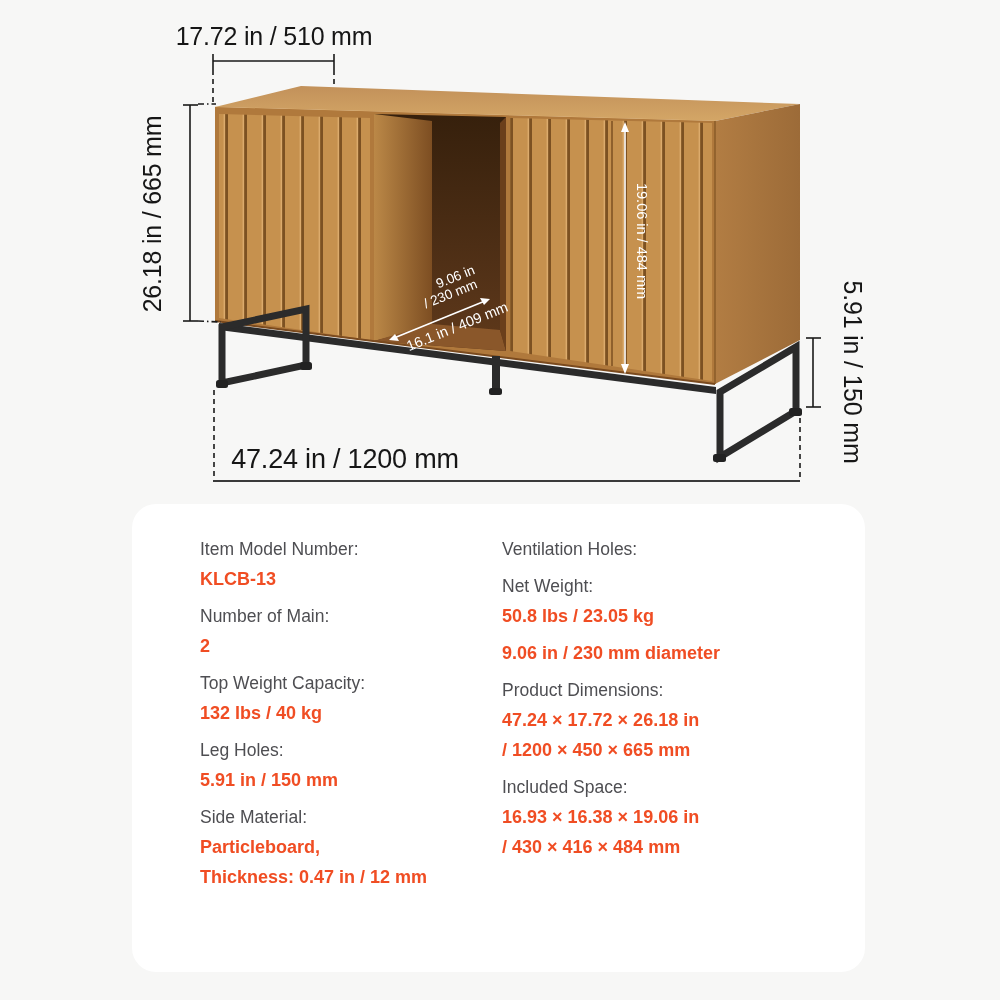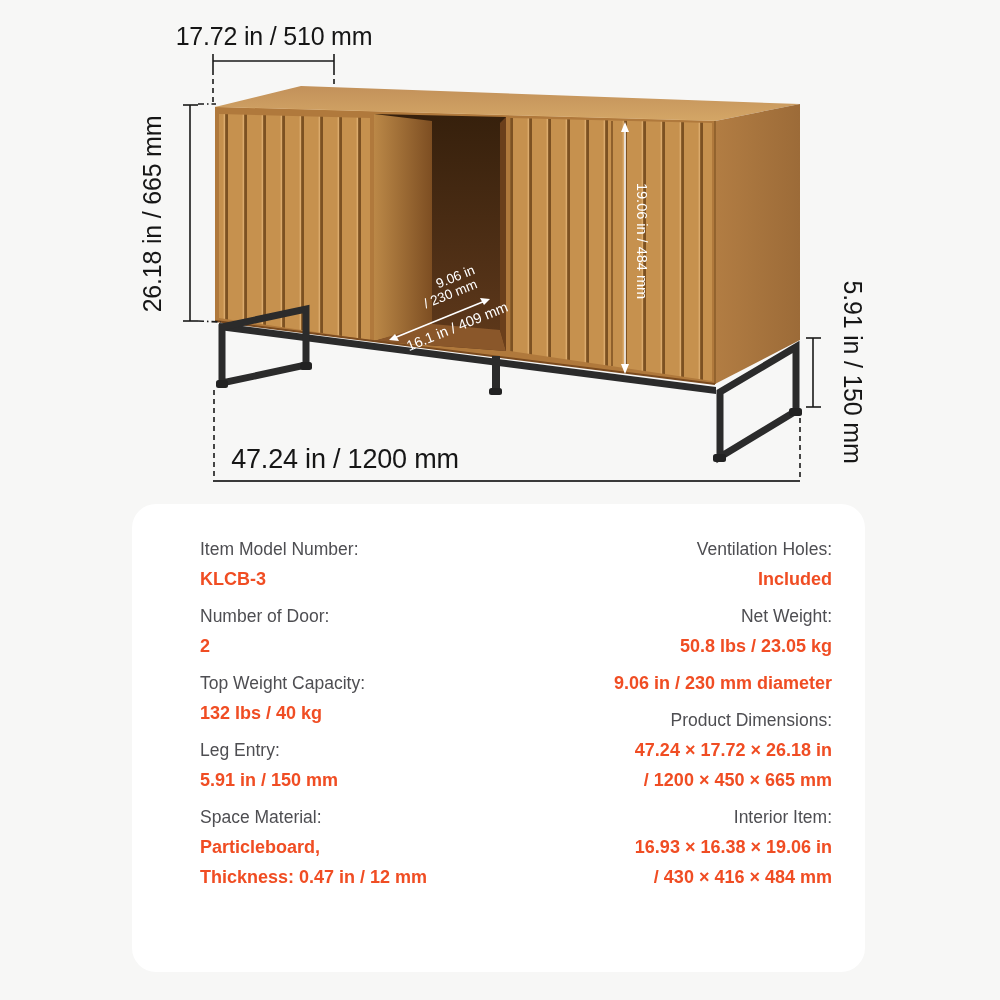--- a/index.html
+++ b/index.html
@@ -15,21 +15,21 @@
   svg text { font-family:"Liberation Sans", sans-serif; }
   .dim-big { font-size:25px; fill:#161616; letter-spacing:-0.2px; }
   .dim-bottom { font-size:27px; fill:#161616; letter-spacing:-0.2px; }
   .dim-white { fill:#ffffff; }
   .spec-panel {
     position:absolute; left:132px; top:500px; width:733px; height:468px;
     background:#ffffff; border-radius:24px;
   }
   .spec-col { position:absolute; top:30px; }
   .spec-col.left  { left:40px;  width:300px;margin-left:28px; }
-  .spec-col.right { left:370px; width:330px;text-align:right; }
+  .spec-col.right { left:370px; width:330px; }
   .spec-row { margin-bottom:7px; }
   .spec-label {
     font-size:17.5px; line-height:30px; color:#4e4e52;
     white-space:pre-line;
   }
   .spec-value {
     font-size:18px; line-height:30px; font-weight:bold; color:#F04D23;
     white-space:pre-line;
   }
 </style>
@@ -144,59 +144,58 @@
       <text class="dim-white" font-size="13.5" text-anchor="middle" transform="translate(452,294) rotate(-22)">/ 230 mm</text>
       <text class="dim-white" font-size="14.5" text-anchor="middle" transform="translate(459,327) rotate(-22)">16.1 in / 409 mm</text>
     </g>
   </svg>
 
   <div class="spec-panel">
 
     <div class="spec-col left">
       <div class="spec-row">
         <div class="spec-label">Item Model Number:</div>
-        <div class="spec-value">KLCB-3</div>
-      </div>
-      <div class="spec-row">
-        <div class="spec-label">Number of Door:</div>
+        <div class="spec-value">KLCB-13</div>
+      </div>
+      <div class="spec-row">
+        <div class="spec-label">Number of Main:</div>
         <div class="spec-value">2</div>
       </div>
       <div class="spec-row">
         <div class="spec-label">Top Weight Capacity:</div>
         <div class="spec-value">132 lbs / 40 kg</div>
       </div>
       <div class="spec-row">
-        <div class="spec-label">Leg Entry:</div>
+        <div class="spec-label">Leg Holes:</div>
         <div class="spec-value">5.91 in / 150 mm</div>
       </div>
       <div class="spec-row">
-        <div class="spec-label">Space Material:</div>
+        <div class="spec-label">Side Material:</div>
         <div class="spec-value">Particleboard,
 Thickness: 0.47 in / 12 mm</div>
       </div>
     </div>
 
     <div class="spec-col right">
       <div class="spec-row">
         <div class="spec-label">Ventilation Holes:</div>
-        <div class="spec-value">Included</div>
       </div>
       <div class="spec-row">
         <div class="spec-label">Net Weight:</div>
         <div class="spec-value">50.8 lbs / 23.05 kg</div>
       </div>
       <div class="spec-row">
         <div class="spec-value">9.06 in / 230 mm diameter</div>
       </div>
       <div class="spec-row">
         <div class="spec-label">Product Dimensions:</div>
         <div class="spec-value">47.24 × 17.72 × 26.18 in
 / 1200 × 450 × 665 mm</div>
       </div>
       <div class="spec-row">
-        <div class="spec-label">Interior Item:</div>
+        <div class="spec-label">Included Space:</div>
         <div class="spec-value">16.93 × 16.38 × 19.06 in
 / 430 × 416 × 484 mm</div>
       </div>
     </div>
 
   </div>
 </div>
 
 </body></html>

